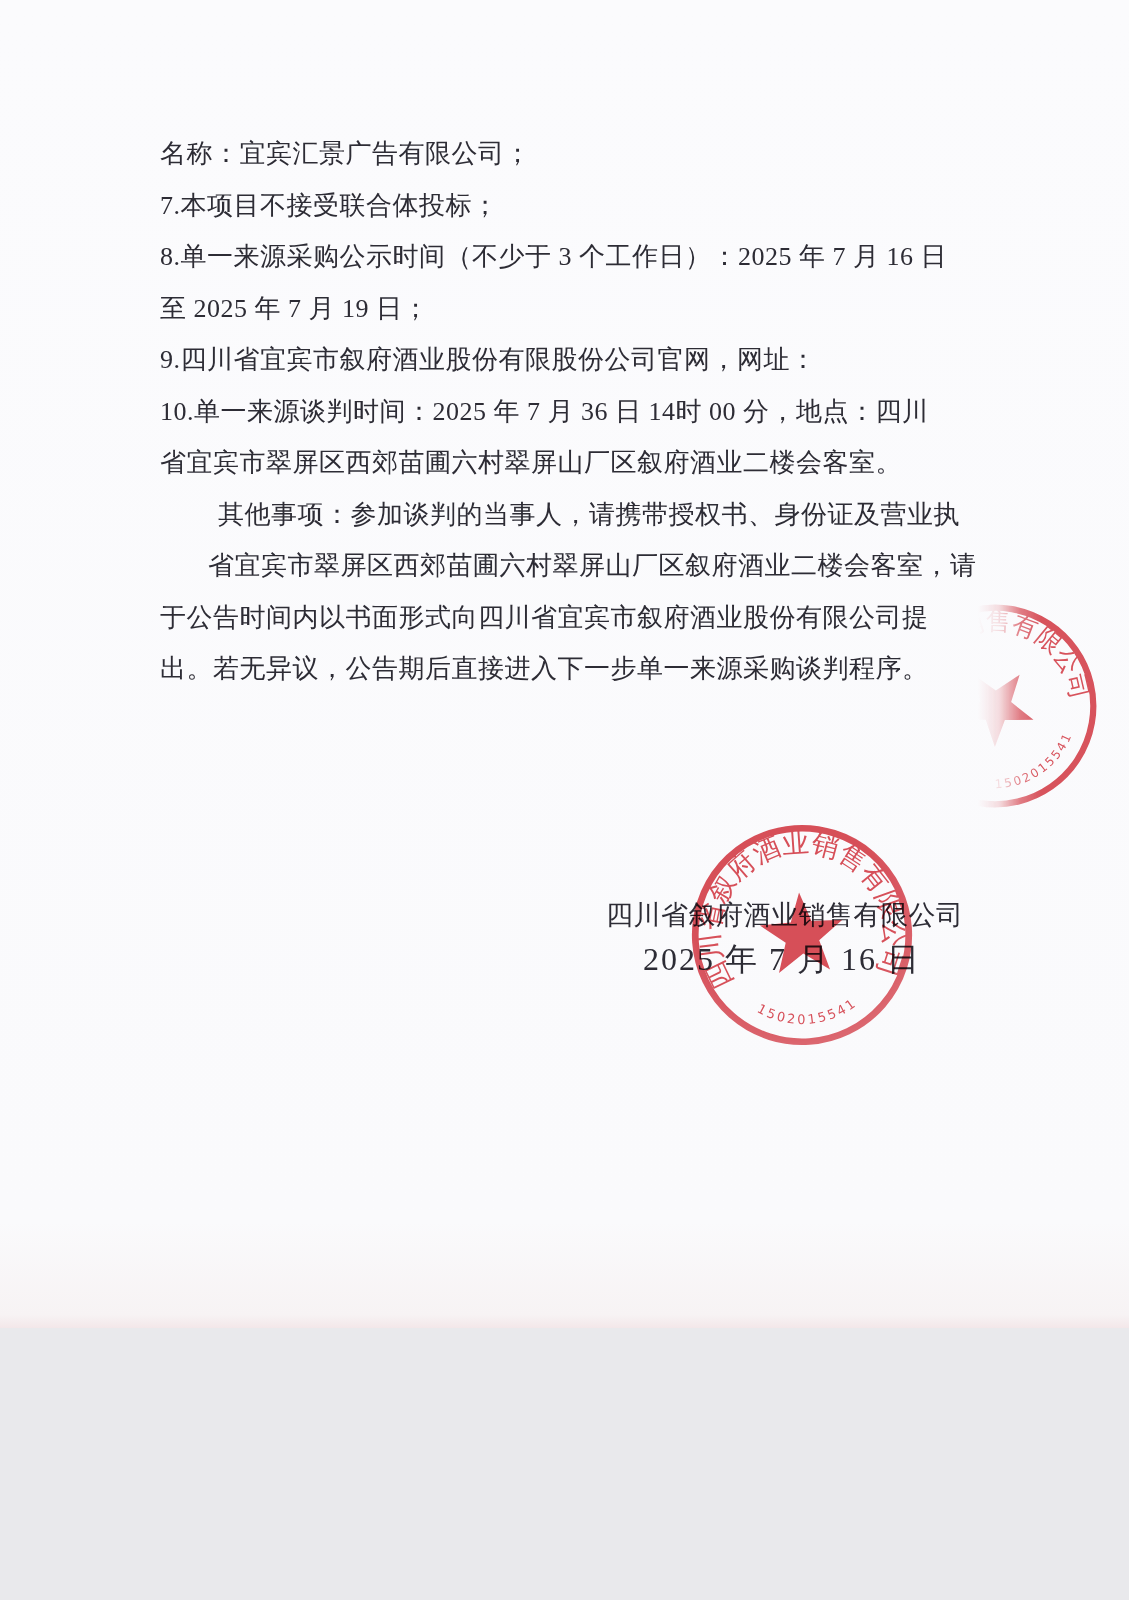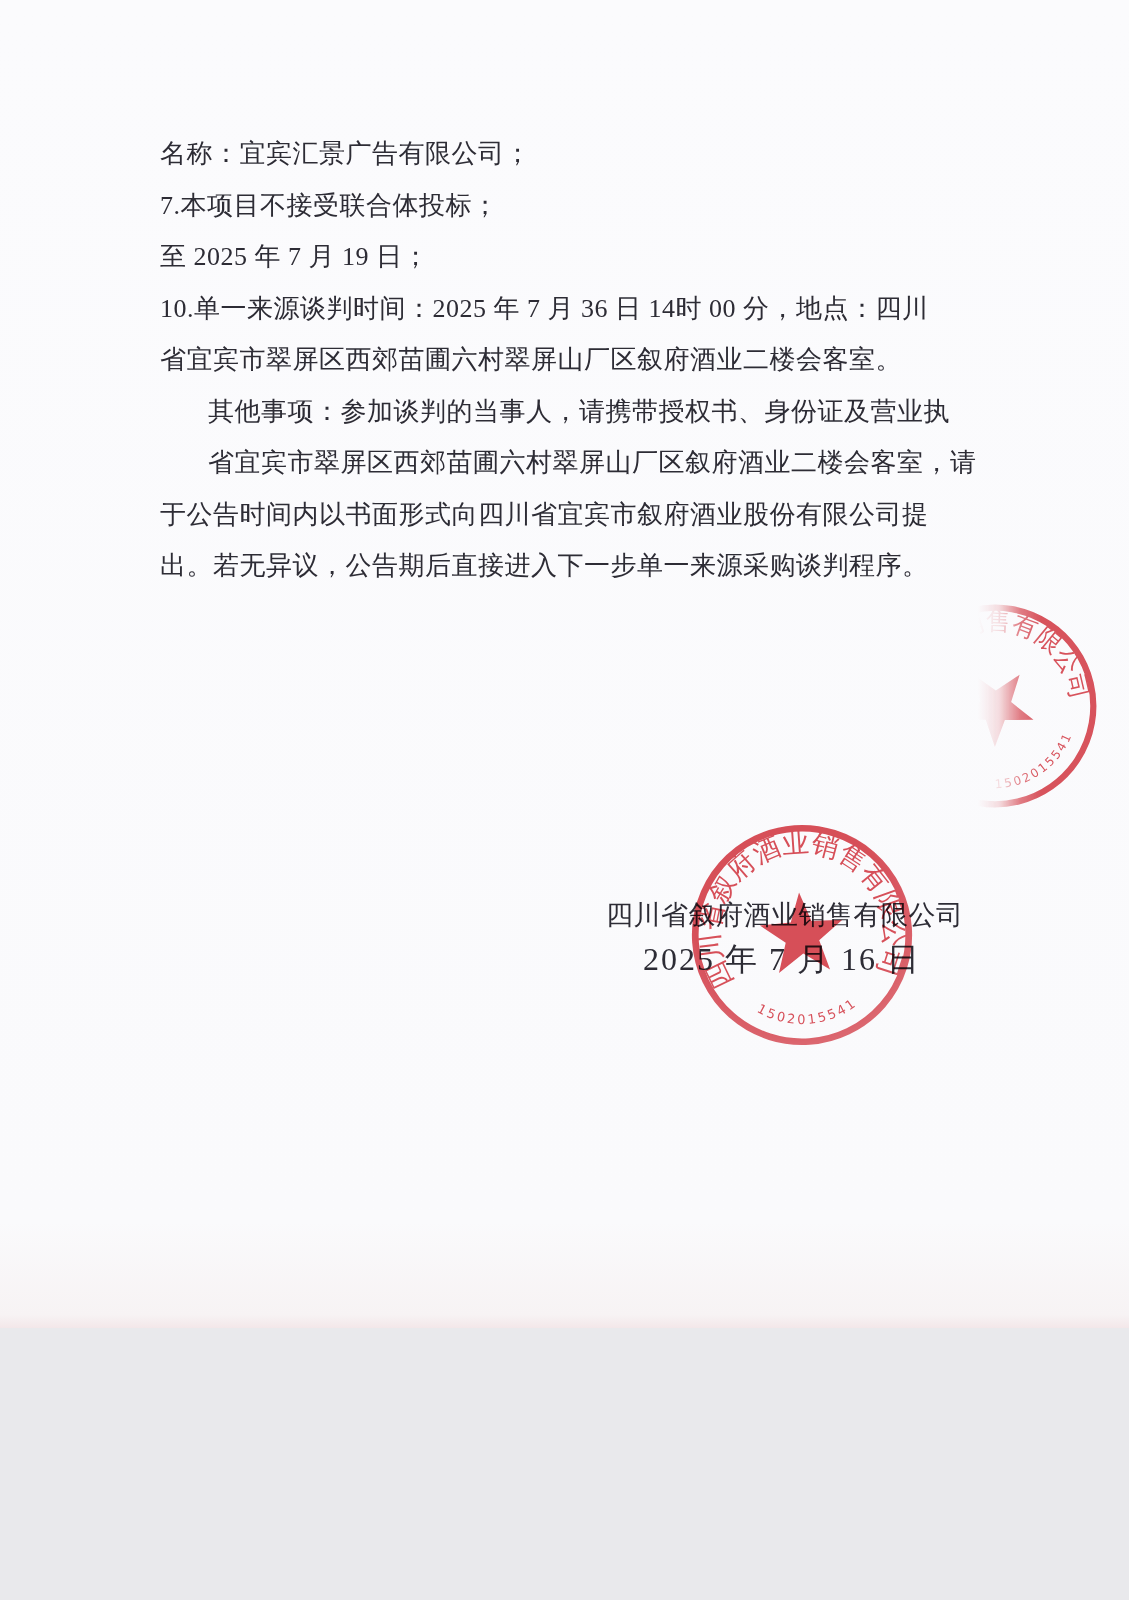--- a/index.html
+++ b/index.html
@@ -20,21 +20,21 @@
     position:absolute;left:160px;top:128px;width:800px;
   }
   .line{
     display:block;
     height:51.5px;line-height:51.5px;
     font-size:26px;
     letter-spacing:0.5px;
     white-space:nowrap;
     color:#2d2c35;
   }
-  .line.indent{padding-left:48px;}
+  .line.indent{padding-left:48px;text-align:right;}
   
   .signature{
     position:absolute;left:606px;top:892px;width:352px;
     text-align:center;
   }
   .sig-company{
     display:block;font-size:27px;line-height:46px;white-space:nowrap;
     letter-spacing:0.5px;color:#2d2c35;
   }
   .sig-date{
@@ -71,21 +71,23 @@
   .seal-code{font-size:12.5px;letter-spacing:2.5px;font-family:"DejaVu Sans","Liberation Sans",sans-serif;}
 </style>
 </head>
 <body>
 
 <div class="page">
 
   <div class="doc-body">
     <span class="line">名称：宜宾汇景广告有限公司；</span>
     <span class="line">7.本项目不接受联合体投标；</span>
+    <span class="line">8.单一来源采购公示时间（不少于 3 个工作日）：2025 年 7 月 16 日</span>
     <span class="line">至 2025 年 7 月 19 日；</span>
+    <span class="line">9.四川省宜宾市叙府酒业股份有限股份公司官网，网址：</span>
     <span class="line">10.单一来源谈判时间：2025 年 7 月 36 日 14时 00 分，地点：四川</span>
     <span class="line">省宜宾市翠屏区西郊苗圃六村翠屏山厂区叙府酒业二楼会客室。</span>
     <span class="line indent">其他事项：参加谈判的当事人，请携带授权书、身份证及营业执</span>
     <span class="line indent">省宜宾市翠屏区西郊苗圃六村翠屏山厂区叙府酒业二楼会客室，请</span>
     <span class="line">于公告时间内以书面形式向四川省宜宾市叙府酒业股份有限公司提</span>
     <span class="line">出。若无异议，公告期后直接进入下一步单一来源采购谈判程序。</span>
   </div>
 
   <div class="signature">
     <span class="sig-company">四川省叙府酒业销售有限公司</span>

